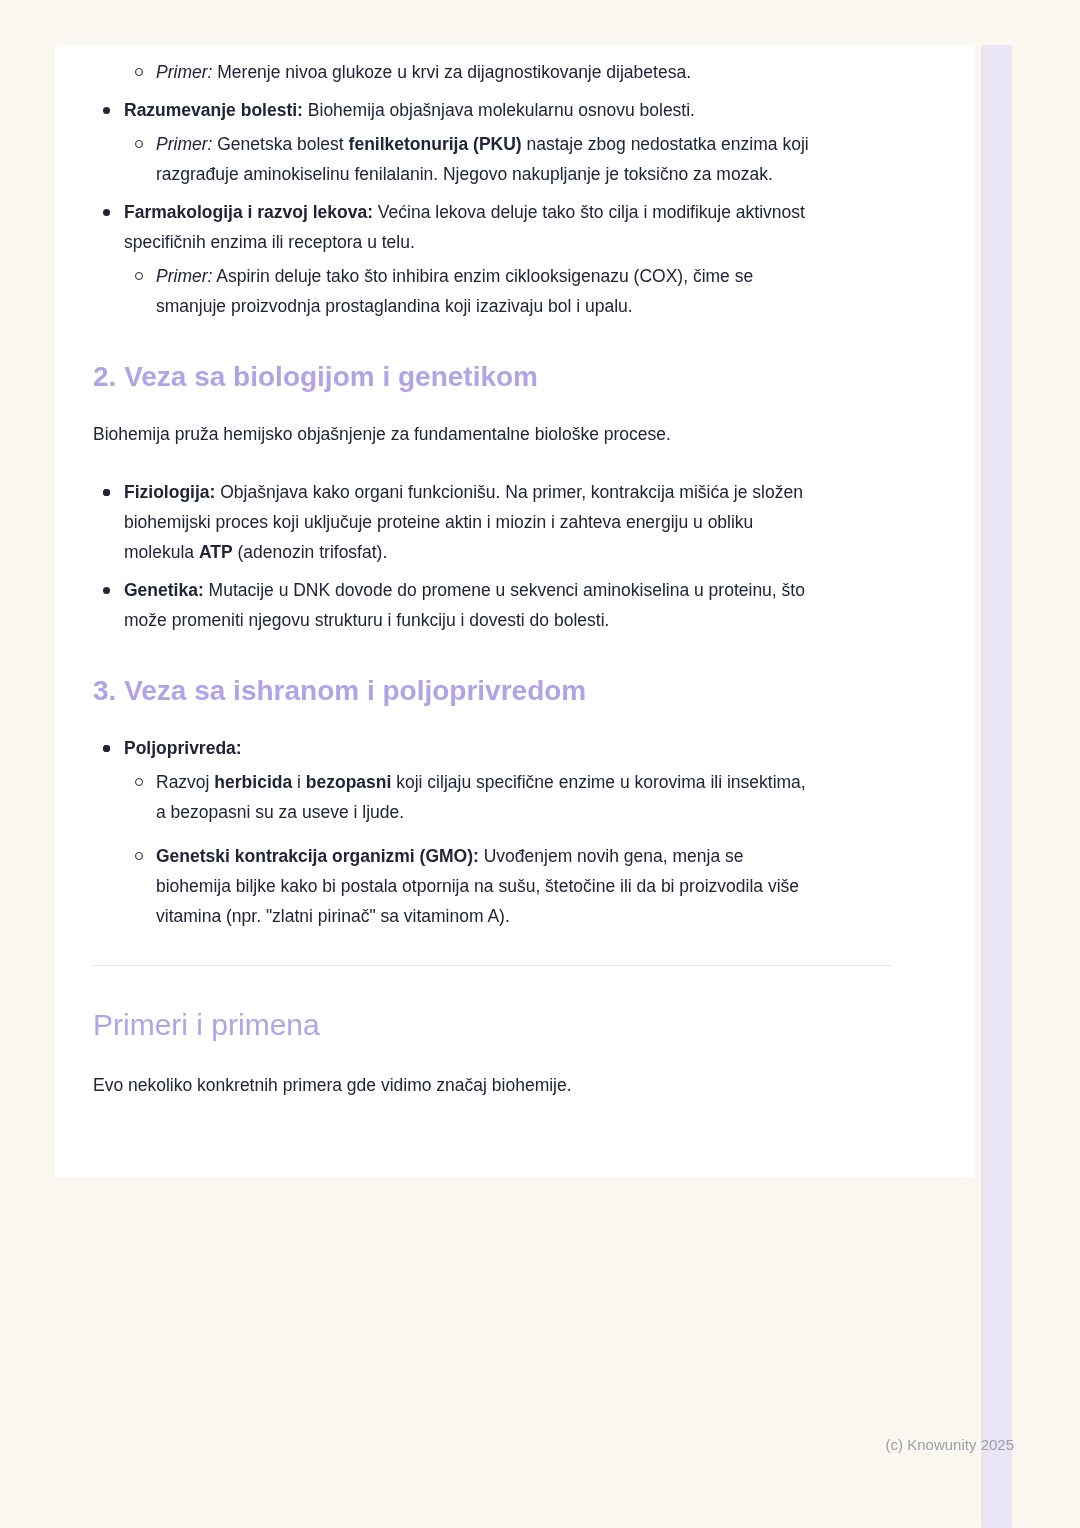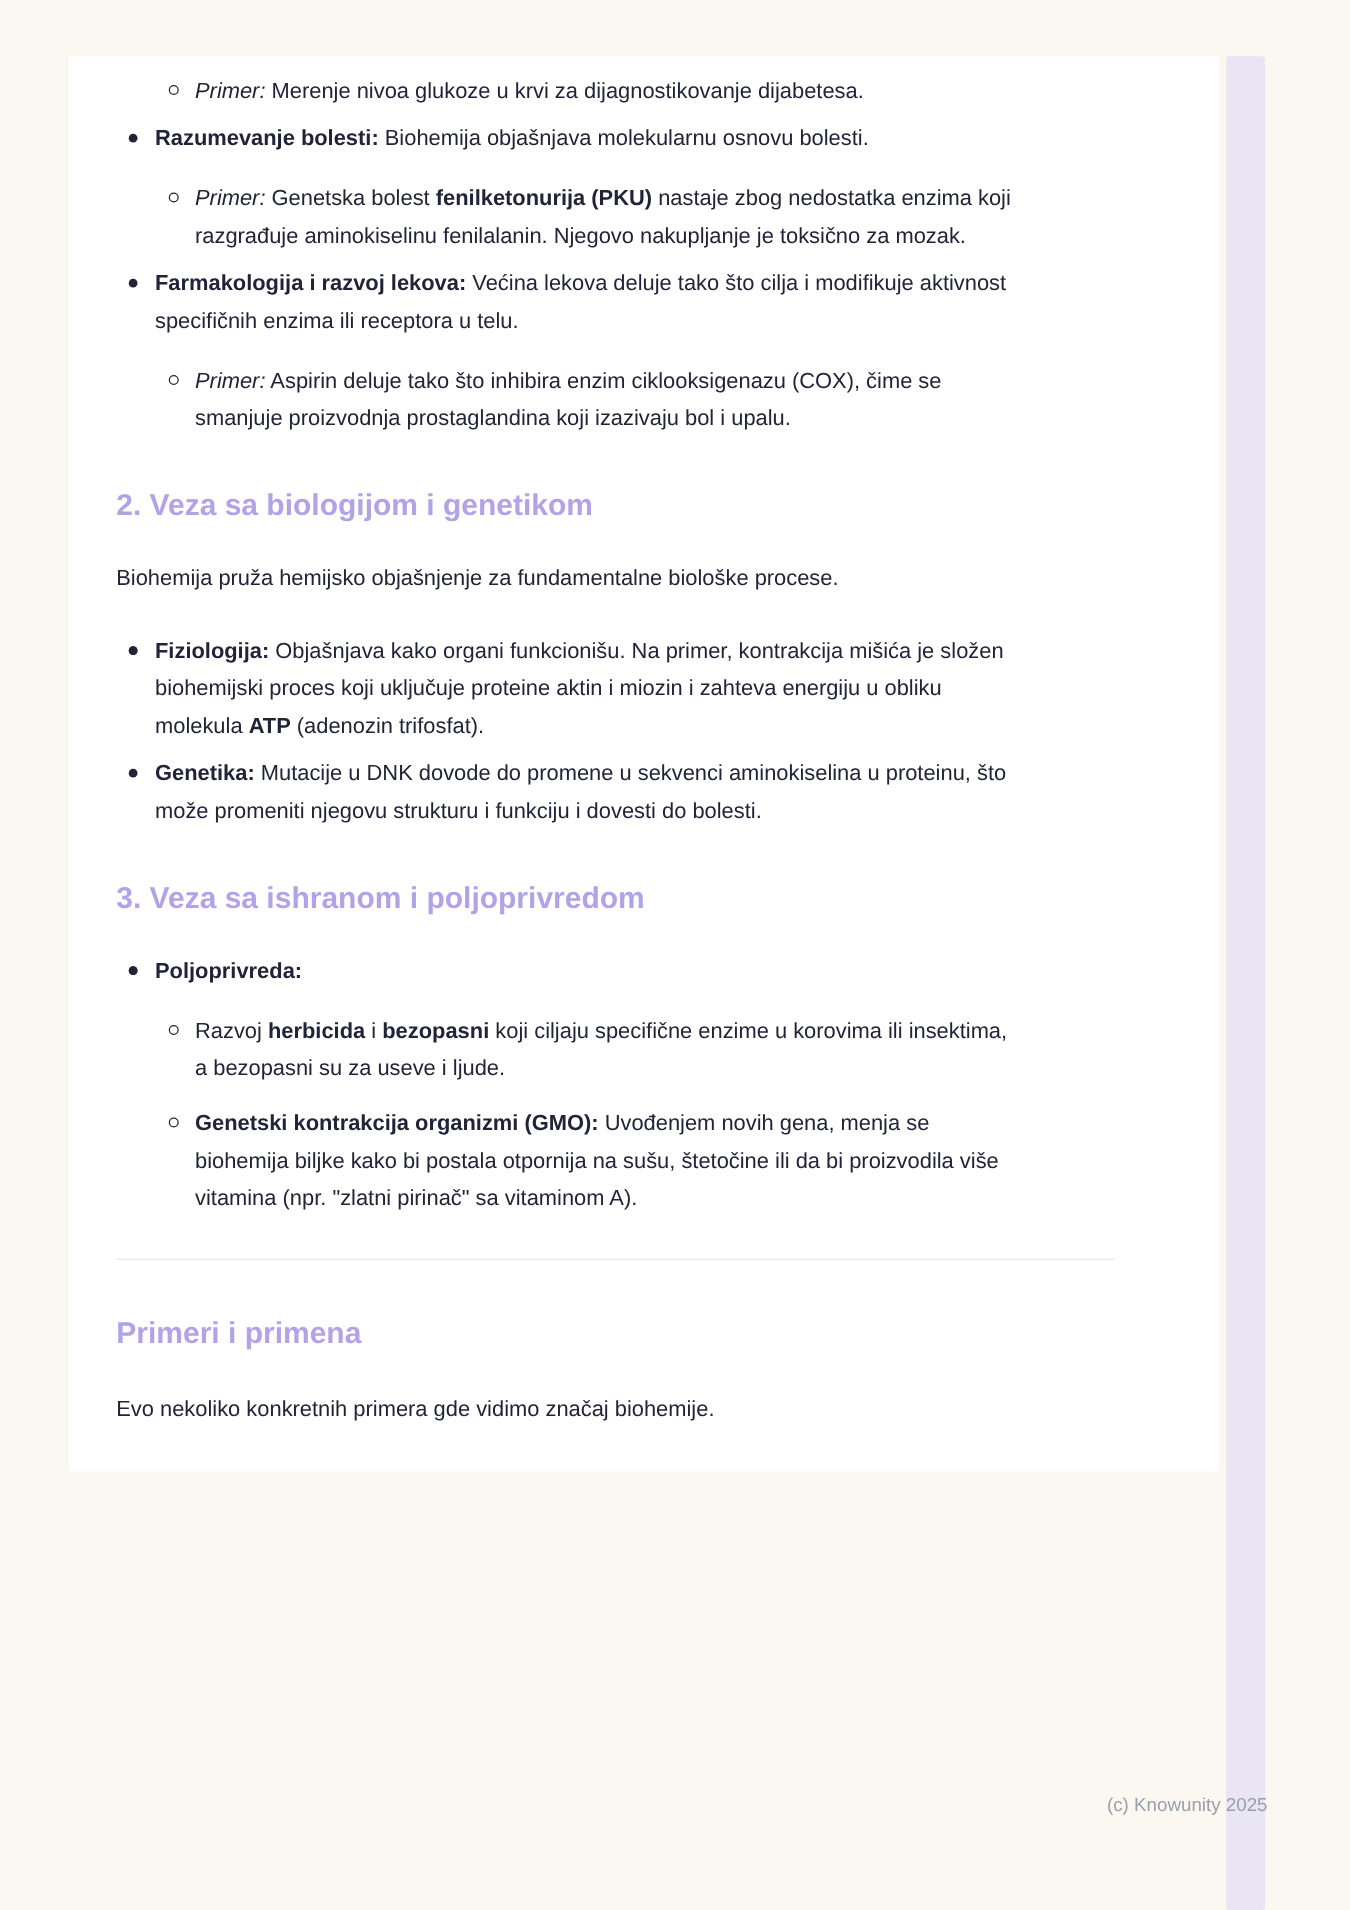--- a/index.html
+++ b/index.html
@@ -40,41 +40,41 @@
   }
   .bullet-item .rich{max-width:700px;}
   .dot-marker{
     position:absolute;left:10px;top:11.5px;
     width:7px;height:7px;border-radius:50%;
     background:var(--text-color);
   }
   .sub-item{
     position:relative;
     padding-left:63px;
-    margin-top:18px;
+    margin-top:4px;
   }
   .sub-item + .sub-item{margin-top:14px;}
   .sub-item .rich{max-width:660px;}
   .circle-marker{
     position:absolute;left:42px;top:11px;
     width:8px;height:8px;border-radius:50%;
     border:1.5px solid var(--text-color);
     background:transparent;
   }
   .sub-item.first{margin-top:0;}
   .section-heading{
     margin:40px 0 26px 0;
-    font-size:24px;line-height:32px;
+    font-size:28px;line-height:32px;
     font-weight:700;
     color:var(--accent-color);
   }
   .main-heading{
     margin:40px 0 26px 0;
-    font-size:24px;line-height:38px;
-    font-weight:700;
+    font-size:30px;line-height:38px;
+    font-weight:400;
     color:var(--accent-color);
   }
   .para{margin:26px 0 28px 0;}
   .para.last{margin-bottom:0;}
   .divider{
     border:none;
     border-top:1px solid var(--divider-color);
     margin:34px 0 0 0;
   }
   .scroll-thumb{

